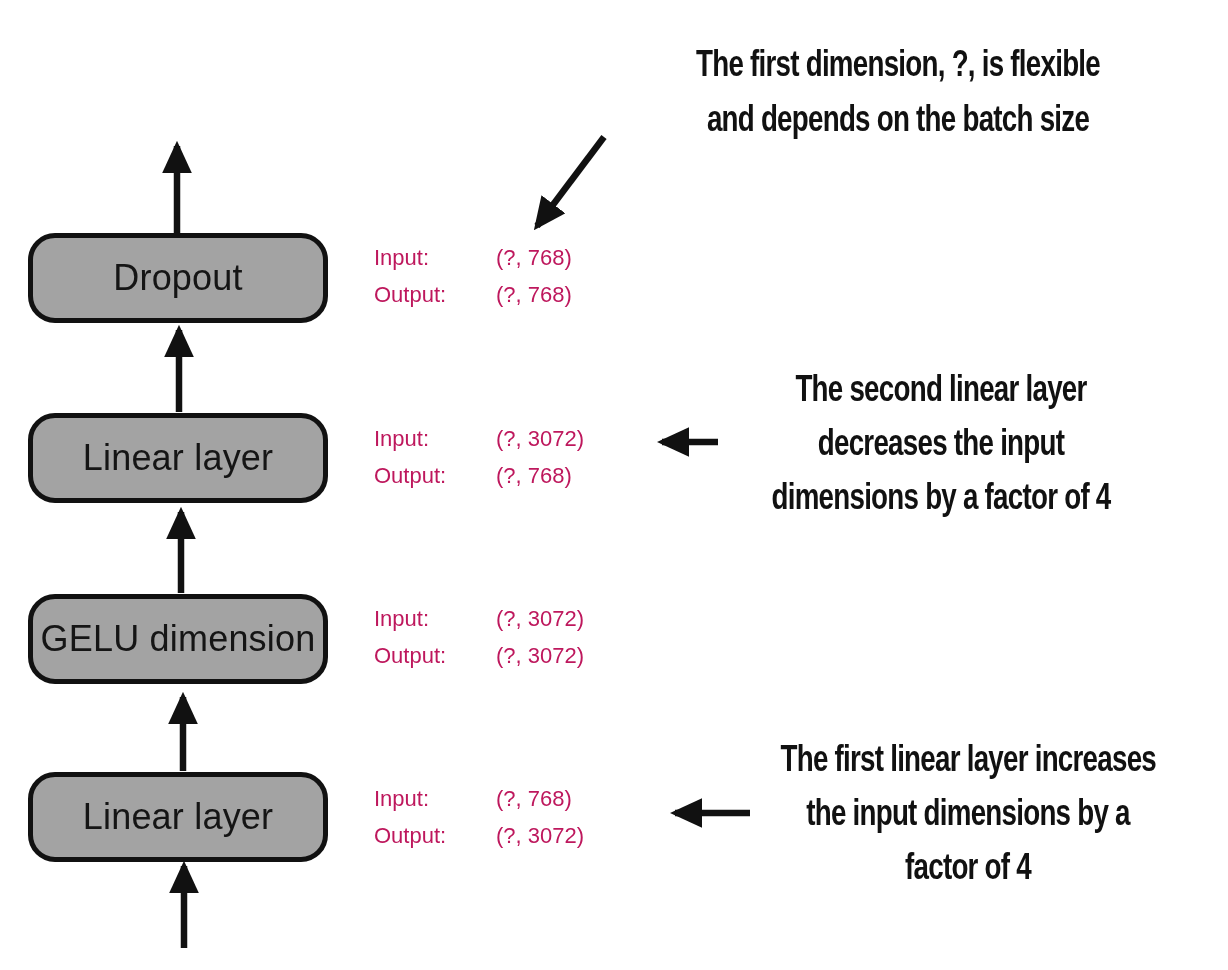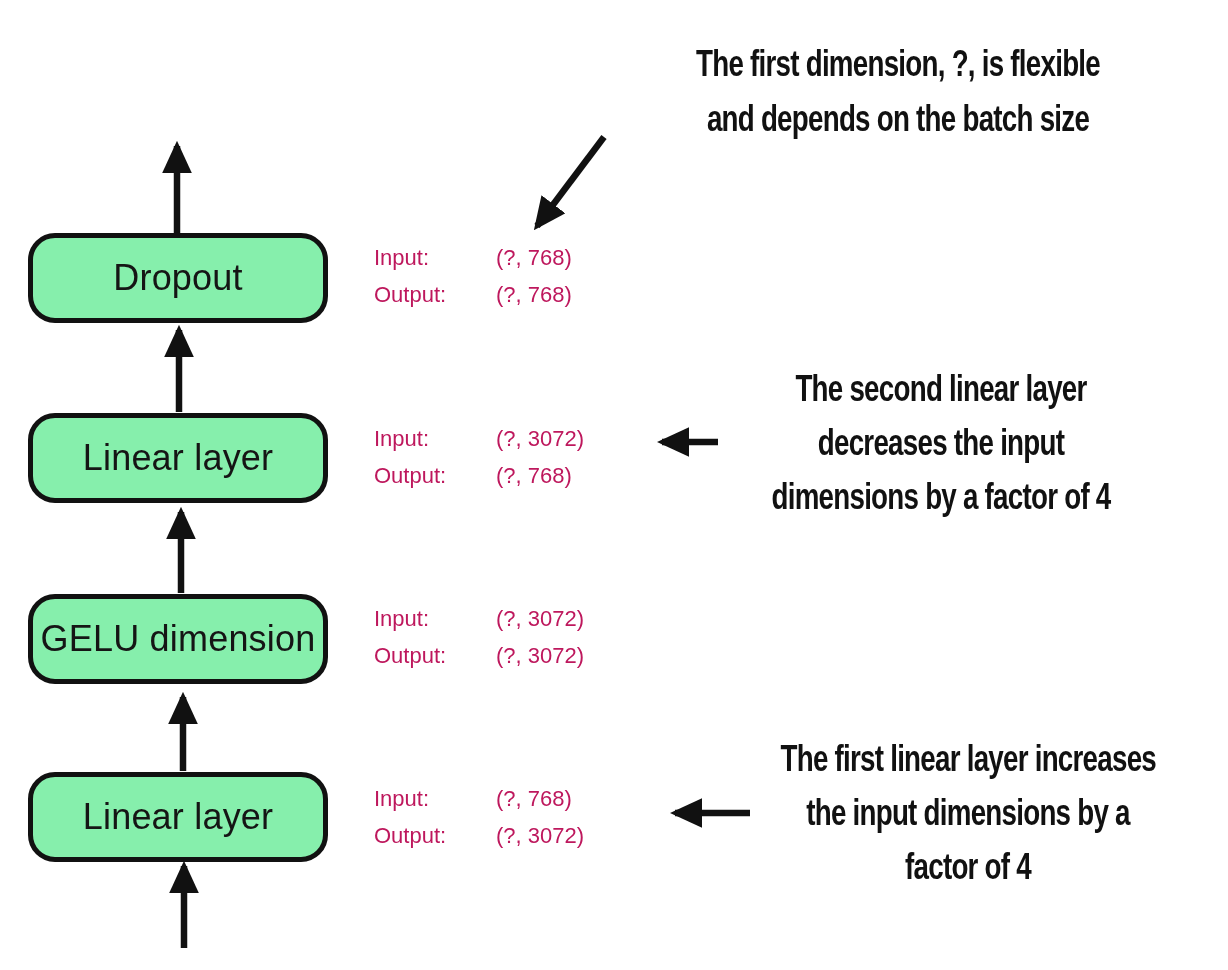--- a/index.html
+++ b/index.html
@@ -12,21 +12,21 @@
   .canvas {
     position: relative;
     width: 1228px; height: 970px;
     background: #ffffff;
   }
   
   .layer-box {
     position: absolute;
     left: 28px;
     width: 300px; height: 90px;
-    background: #86efac;
+    background: #a3a3a3;
     border: 5px solid #111111;
     border-radius: 27px;
     display: flex;
     align-items: center;
     justify-content: center;
   }
   .layer-box .label {
     font-size: 36px;
     color: #151515;
     letter-spacing: 0.2px;

